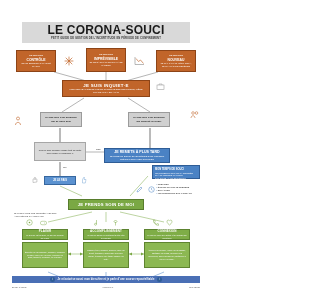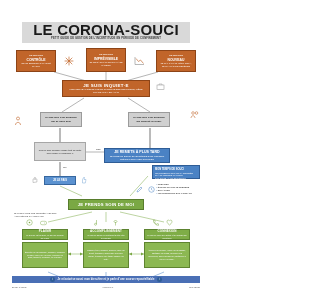--- a/index.html
+++ b/index.html
@@ -14,21 +14,21 @@
   }
   .page{position:absolute;inset:0;background:#fff;}
 
   
   .title-band{
     position:absolute;left:22px;top:22px;width:168px;height:21px;
     background:#d9d9d9;
     display:flex;flex-direction:column;align-items:center;justify-content:center;
   }
   .title-main{
-    font-size:15px;font-weight:bold;letter-spacing:.2px;color:#1a1a1a;
+    font-size:12px;font-weight:bold;letter-spacing:.2px;color:#1a1a1a;
     line-height:10px;white-space:nowrap;
   }
   .title-sub{
     font-size:2.7px;font-weight:bold;color:#3a3a3a;letter-spacing:.12px;
     margin-top:2.2px;white-space:nowrap;
   }
 
   
   .box{position:absolute;box-sizing:border-box;display:flex;flex-direction:column;
        align-items:center;justify-content:center;text-align:center;padding:1px 2px;}

